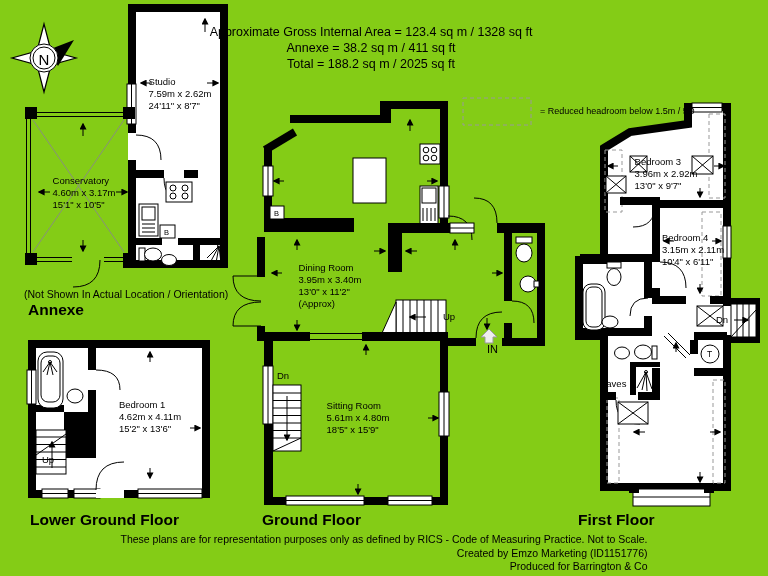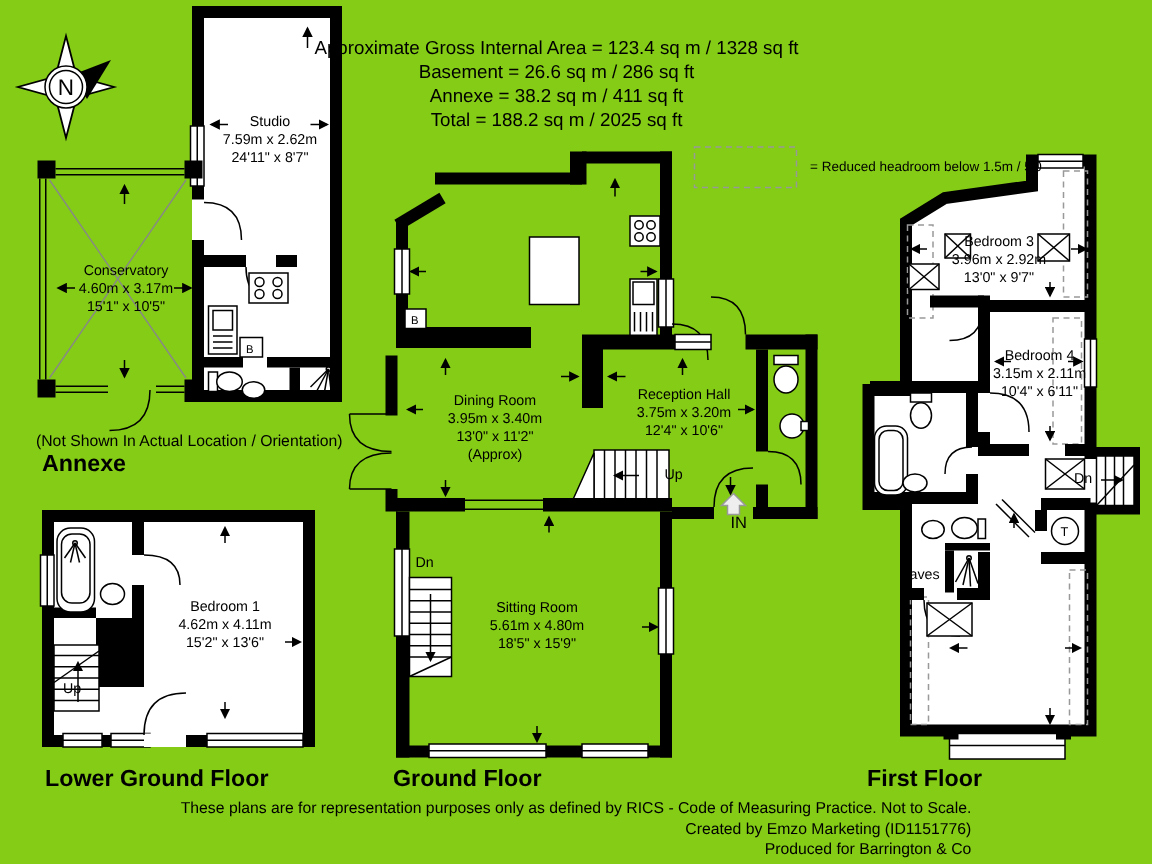--- a/index.html
+++ b/index.html
@@ -4,21 +4,21 @@
 <style>
   html,body{margin:0;padding:0;background:#fff}
   .stage{position:relative;width:768px;height:576px;background:#84cc16;overflow:hidden;
          font-family:"Liberation Sans","DejaVu Sans",sans-serif;color:#000}
   svg.plan{position:absolute;left:0;top:0}
   .w{fill:#000}
   .fx{fill:#fff;stroke:#000;stroke-width:1}
   .tn{fill:none;stroke:#000;stroke-width:1}
   .gr{fill:none;stroke:#888;stroke-width:0.9}
   .dash{fill:none;stroke:#999;stroke-width:1;stroke-dasharray:4 3}
-  .lbl{position:absolute;transform:translateX(-50%);text-align:center;font-size:9.5px;line-height:12px;white-space:nowrap}
+  .lbl{position:absolute;transform:translateX(-50%);text-align:left;font-size:9.5px;line-height:12px;white-space:nowrap}
   .tag{position:absolute;font-size:9.5px;line-height:10px;white-space:nowrap}
   .tiny{font-size:7.5px}
   .hdr{position:absolute;transform:translateX(-50%);text-align:center;font-size:12.5px;line-height:16px;white-space:nowrap}
   .ftr{position:absolute;transform:translateX(-50%);text-align:right;font-size:10.5px;line-height:13.5px;white-space:nowrap}
   .ft{position:absolute;font-weight:bold;font-size:15.5px;white-space:nowrap}
   .note{position:absolute;font-size:10.5px;white-space:nowrap}
   .ncompass{position:absolute;font-size:15px;transform:translate(-50%,-50%)}
 </style>
 </head>
 <body>
@@ -407,21 +407,20 @@
       <line x1="645" y1="432" x2="634" y2="432" marker-end="url(#ah)"></line>
       <line x1="710" y1="432" x2="720" y2="432" marker-end="url(#ah)"></line>
       <line x1="700" y1="472" x2="700" y2="482" marker-end="url(#ah)"></line>
       <line x1="676" y1="352" x2="676" y2="343" marker-end="url(#ah)"></line>
     </g>
   </g>
 </svg>
 
   <div class="hdr" style="left:371px;top:24px">
     <div>Approximate Gross Internal Area = 123.4 sq m / 1328 sq ft</div>
-    <div>Basement = 26.6 sq m / 286 sq ft</div>
     <div>Annexe = 38.2 sq m / 411 sq ft</div>
     <div>Total = 188.2 sq m / 2025 sq ft</div>
   </div>
 
   <div class="tag" style="left:540px;top:106px;font-size:9px">= Reduced headroom below 1.5m / 5'0</div>
 
   <div class="ncompass" style="left:44px;top:59px">N</div>
 
   <div class="lbl" style="left:180px;top:76px">
     <div>Studio</div>
@@ -449,25 +448,20 @@
 
   <div class="tag tiny" style="left:274px;top:209px">B</div>
 
   <div class="lbl" style="left:330px;top:262px">
     <div>Dining Room</div>
     <div>3.95m x 3.40m</div>
     <div>13'0" x 11'2"</div>
     <div>(Approx)</div>
   </div>
 
-  <div class="lbl" style="left:456px;top:258px">
-    <div>Reception Hall</div>
-    <div>3.75m x 3.20m</div>
-    <div>12'4" x 10'6"</div>
-  </div>
 
   <div class="lbl" style="left:358px;top:400px">
     <div>Sitting Room</div>
     <div>5.61m x 4.80m</div>
     <div>18'5" x 15'9"</div>
   </div>
 
   <div class="tag" style="left:443px;top:312px">Up</div>
   <div class="tag" style="left:277px;top:371px">Dn</div>
   <div class="tag" style="left:487px;top:344px;font-size:11px">IN</div>

